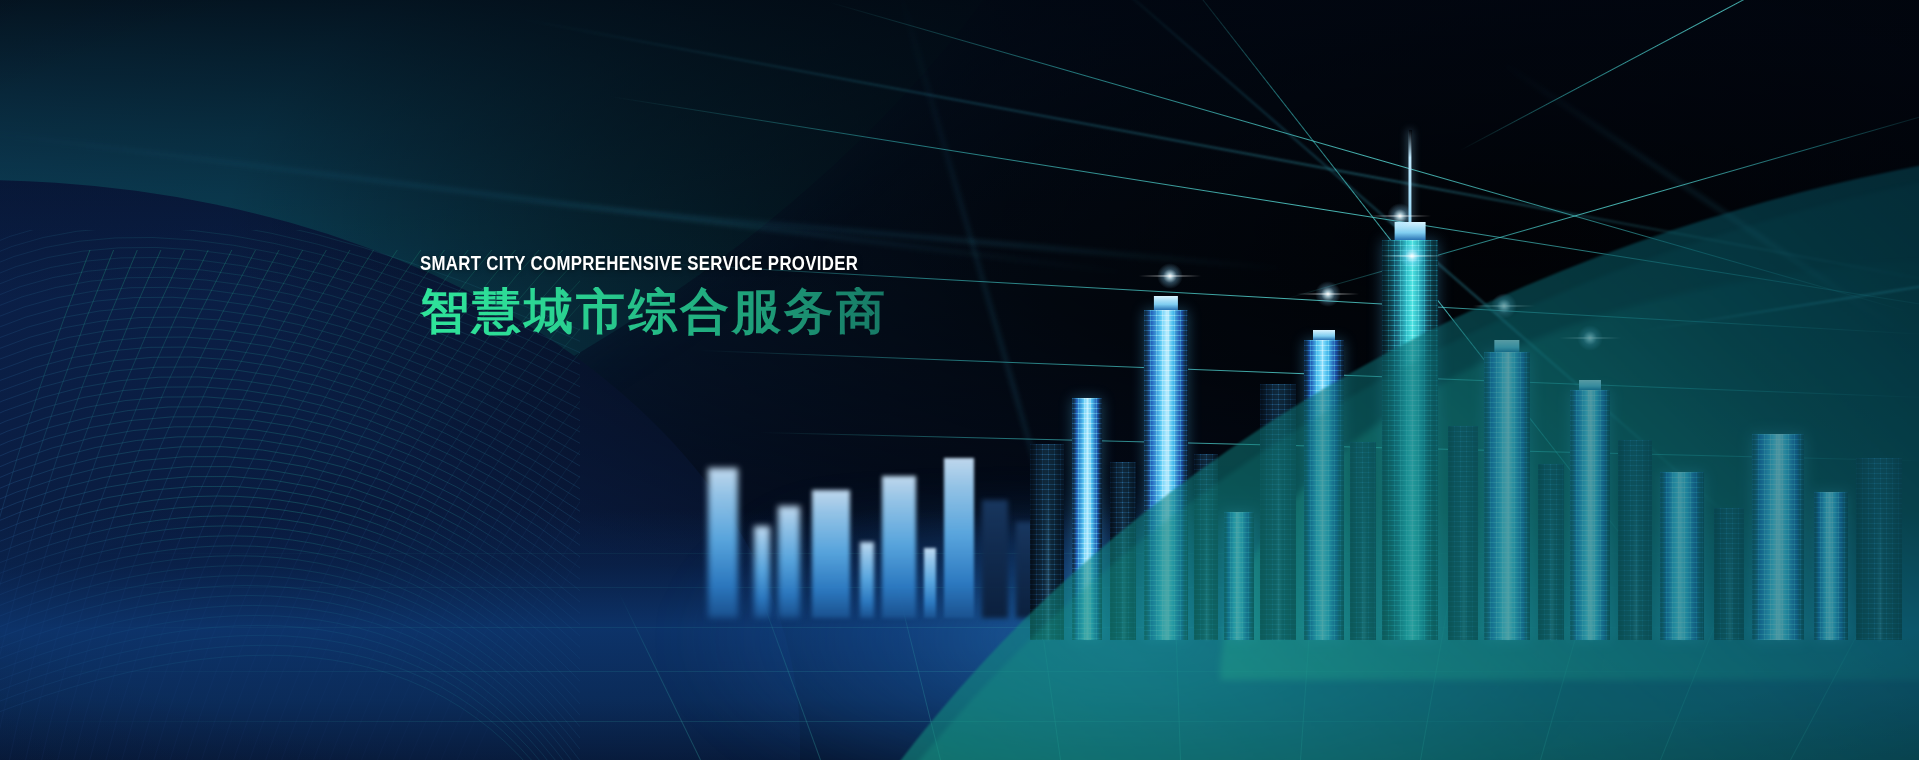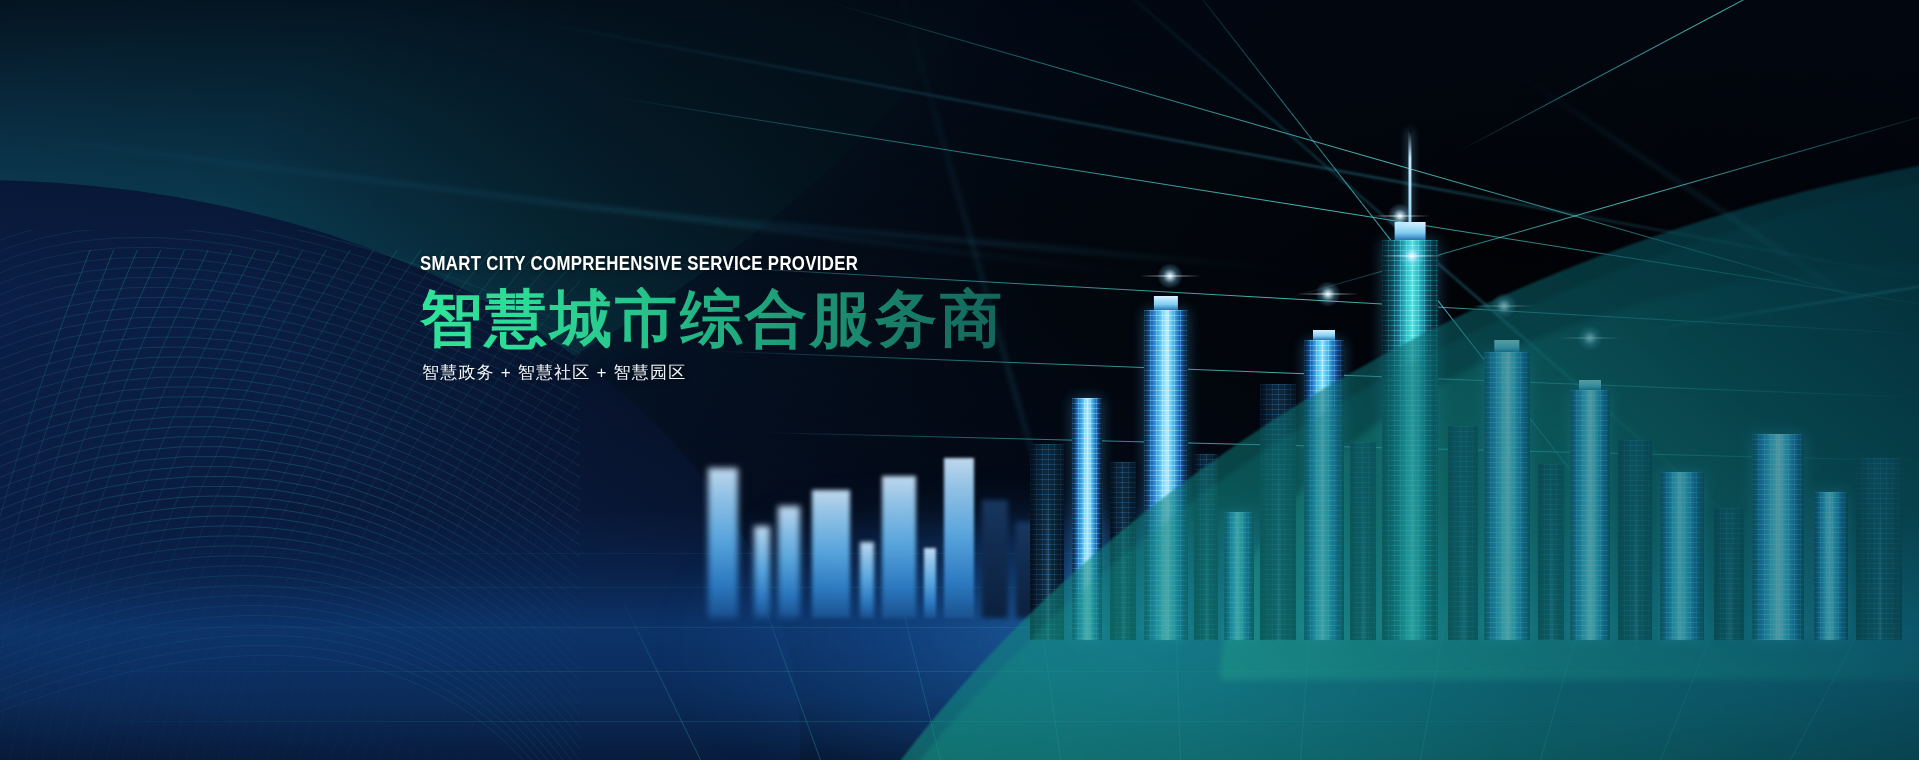--- a/index.html
+++ b/index.html
@@ -221,21 +221,21 @@
     color:#ffffff;
     transform:scaleX(.80);
     transform-origin:left center;
     white-space:nowrap;
     text-shadow:0 1px 6px rgba(0,0,0,.55);
   }
   .headline{
     margin:14px 0 0 0;
     font-family:"Liberation Sans","DejaVu Sans",sans-serif;
     font-weight:700;
-    font-size:62px;
+    font-size:49px;
     line-height:1.02;
     letter-spacing:3px;
     white-space:nowrap;
     background:linear-gradient(90deg,#2fe39a 0%,#2ddc96 16%,#28c98d 34%,#21ae80 52%,#1c9373 68%,#177a66 84%,#13655b 100%);
     -webkit-background-clip:text;
     background-clip:text;
     color:transparent;
     -webkit-text-fill-color:transparent;
   }
   .subline{
@@ -527,17 +527,16 @@
       <div class="sparkle" style="left: 890px; top: 258px;"></div>
       <div class="sparkle" style="left: 628px; top: 214px;"></div>
     </div>
 
   <div class="swoosh-green2"></div>
   <div class="swoosh-green"></div>
 
   <div class="text-block">
     <p class="eyebrow">SMART CITY COMPREHENSIVE SERVICE PROVIDER</p>
     <h1 class="headline">智慧城市综合服务商</h1>
-    <p class="subline">智慧政务 + 智慧社区 + 智慧园区</p>
   </div>
 
   <div class="vignette"></div>
 </div>
 
 </body></html>

